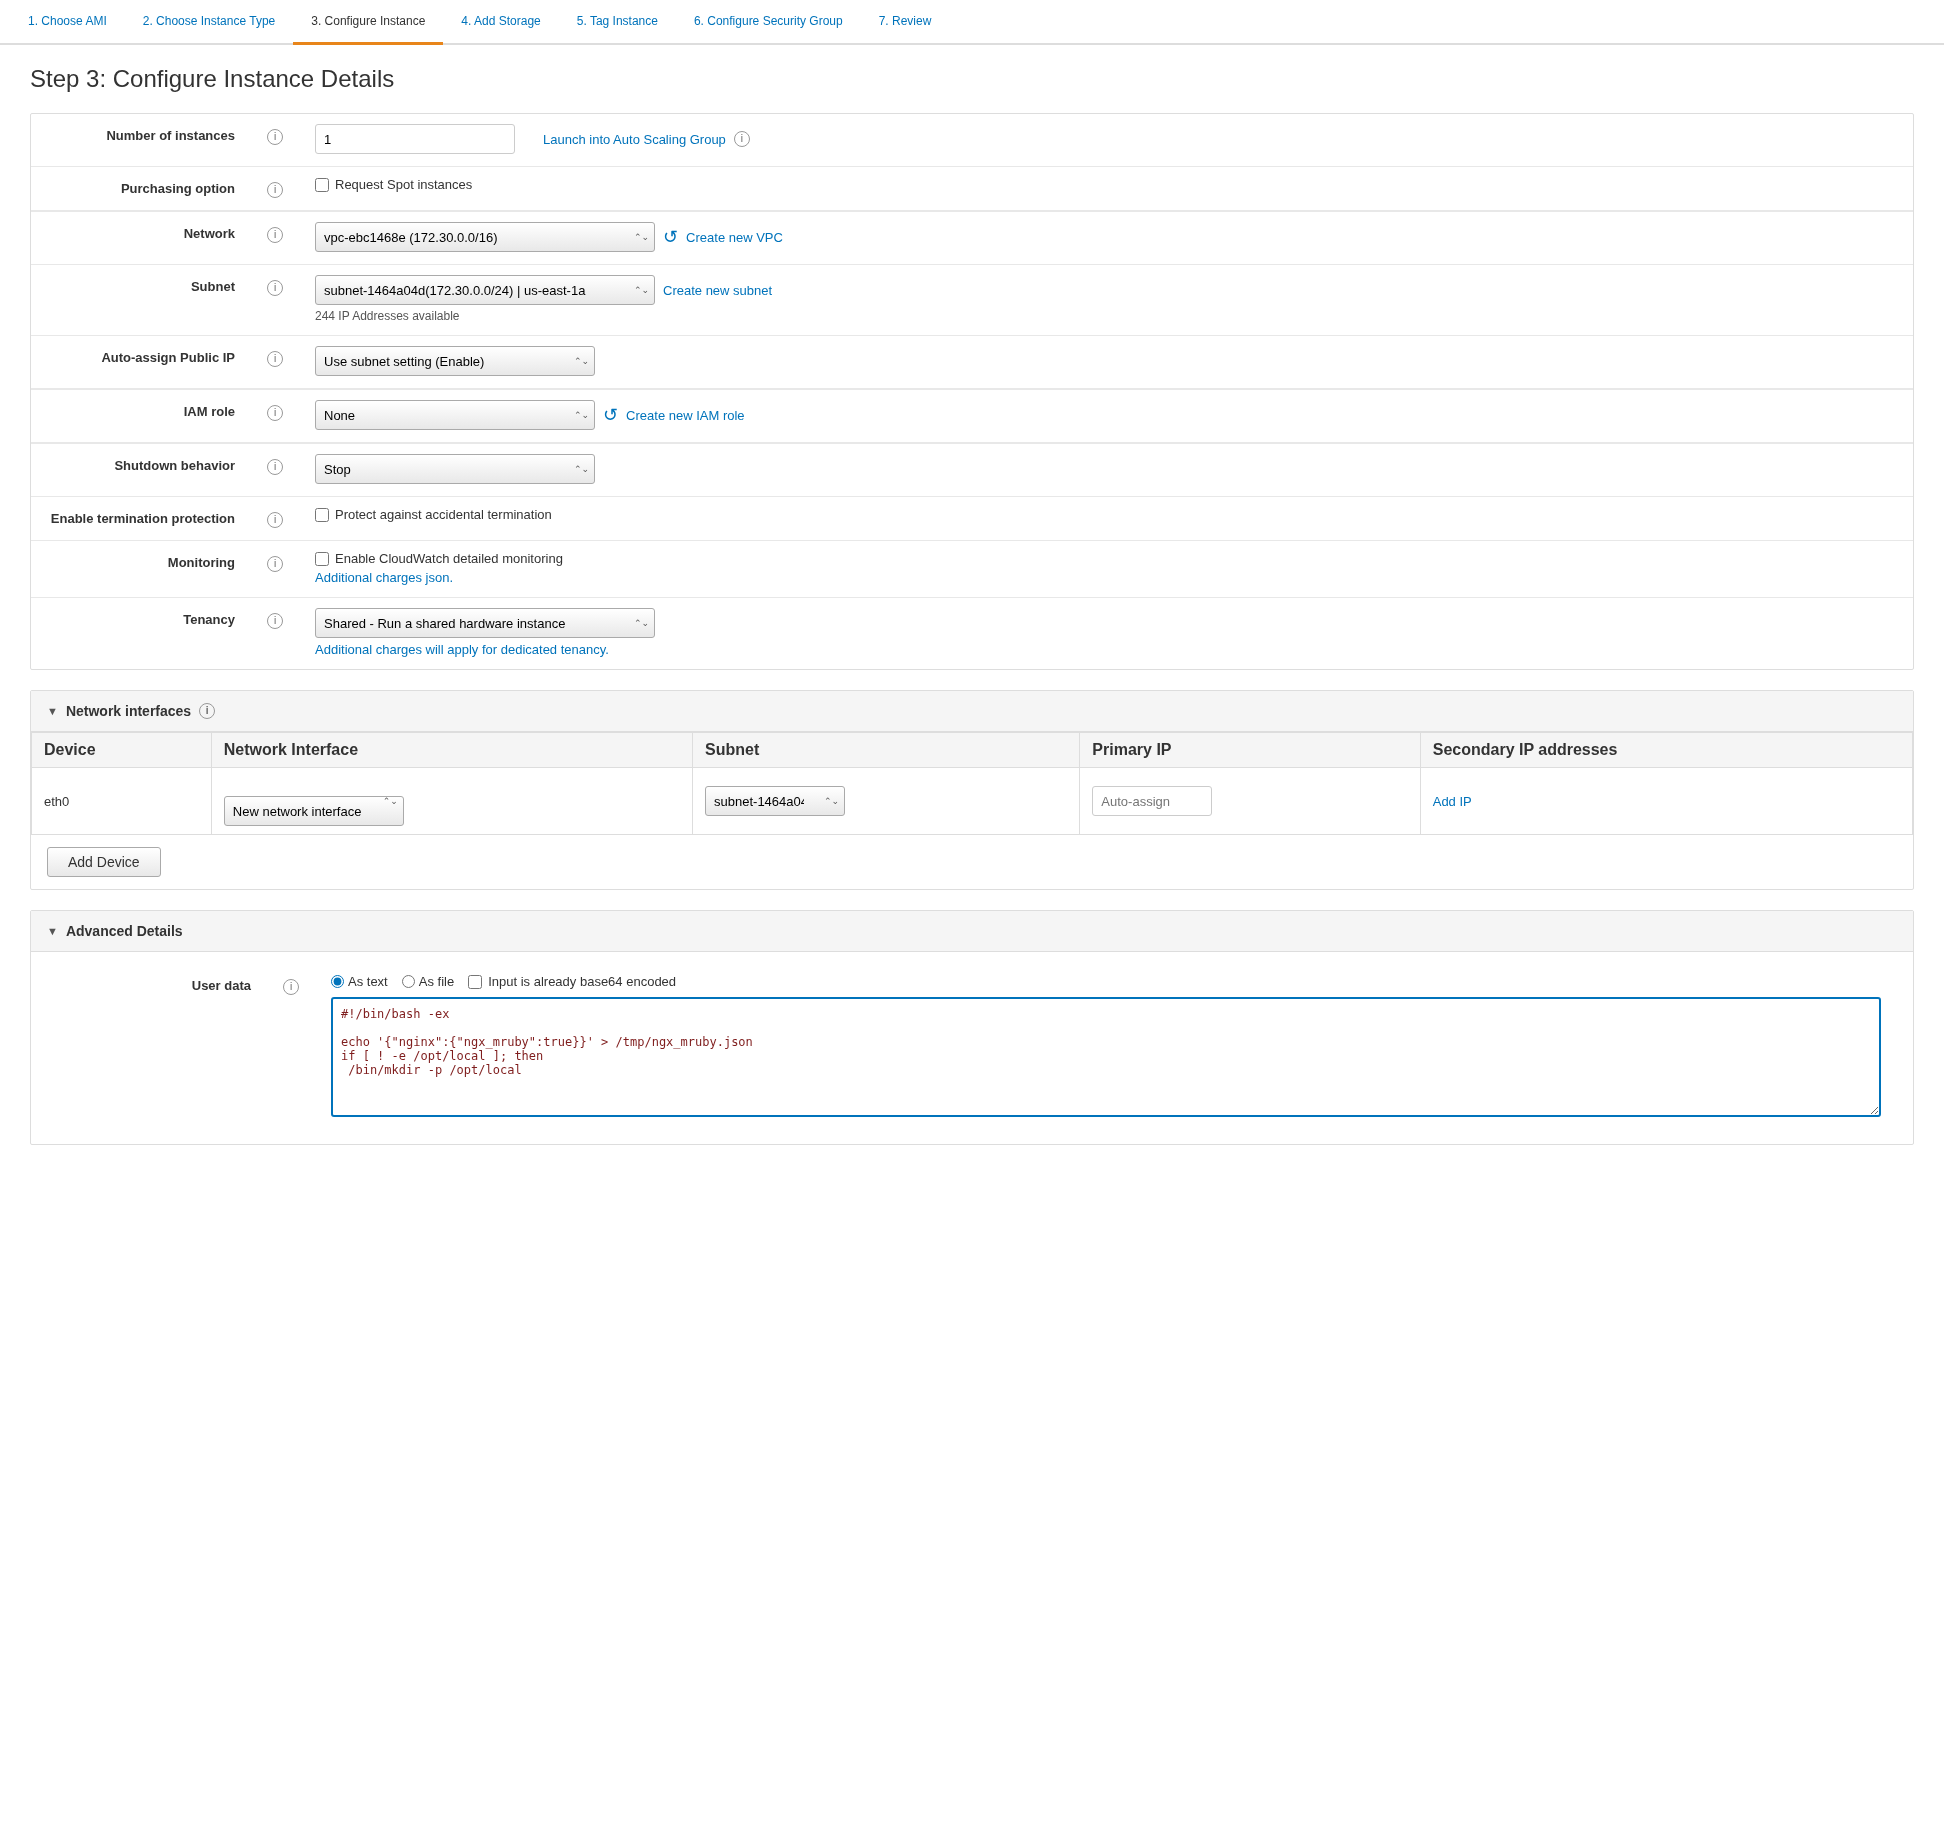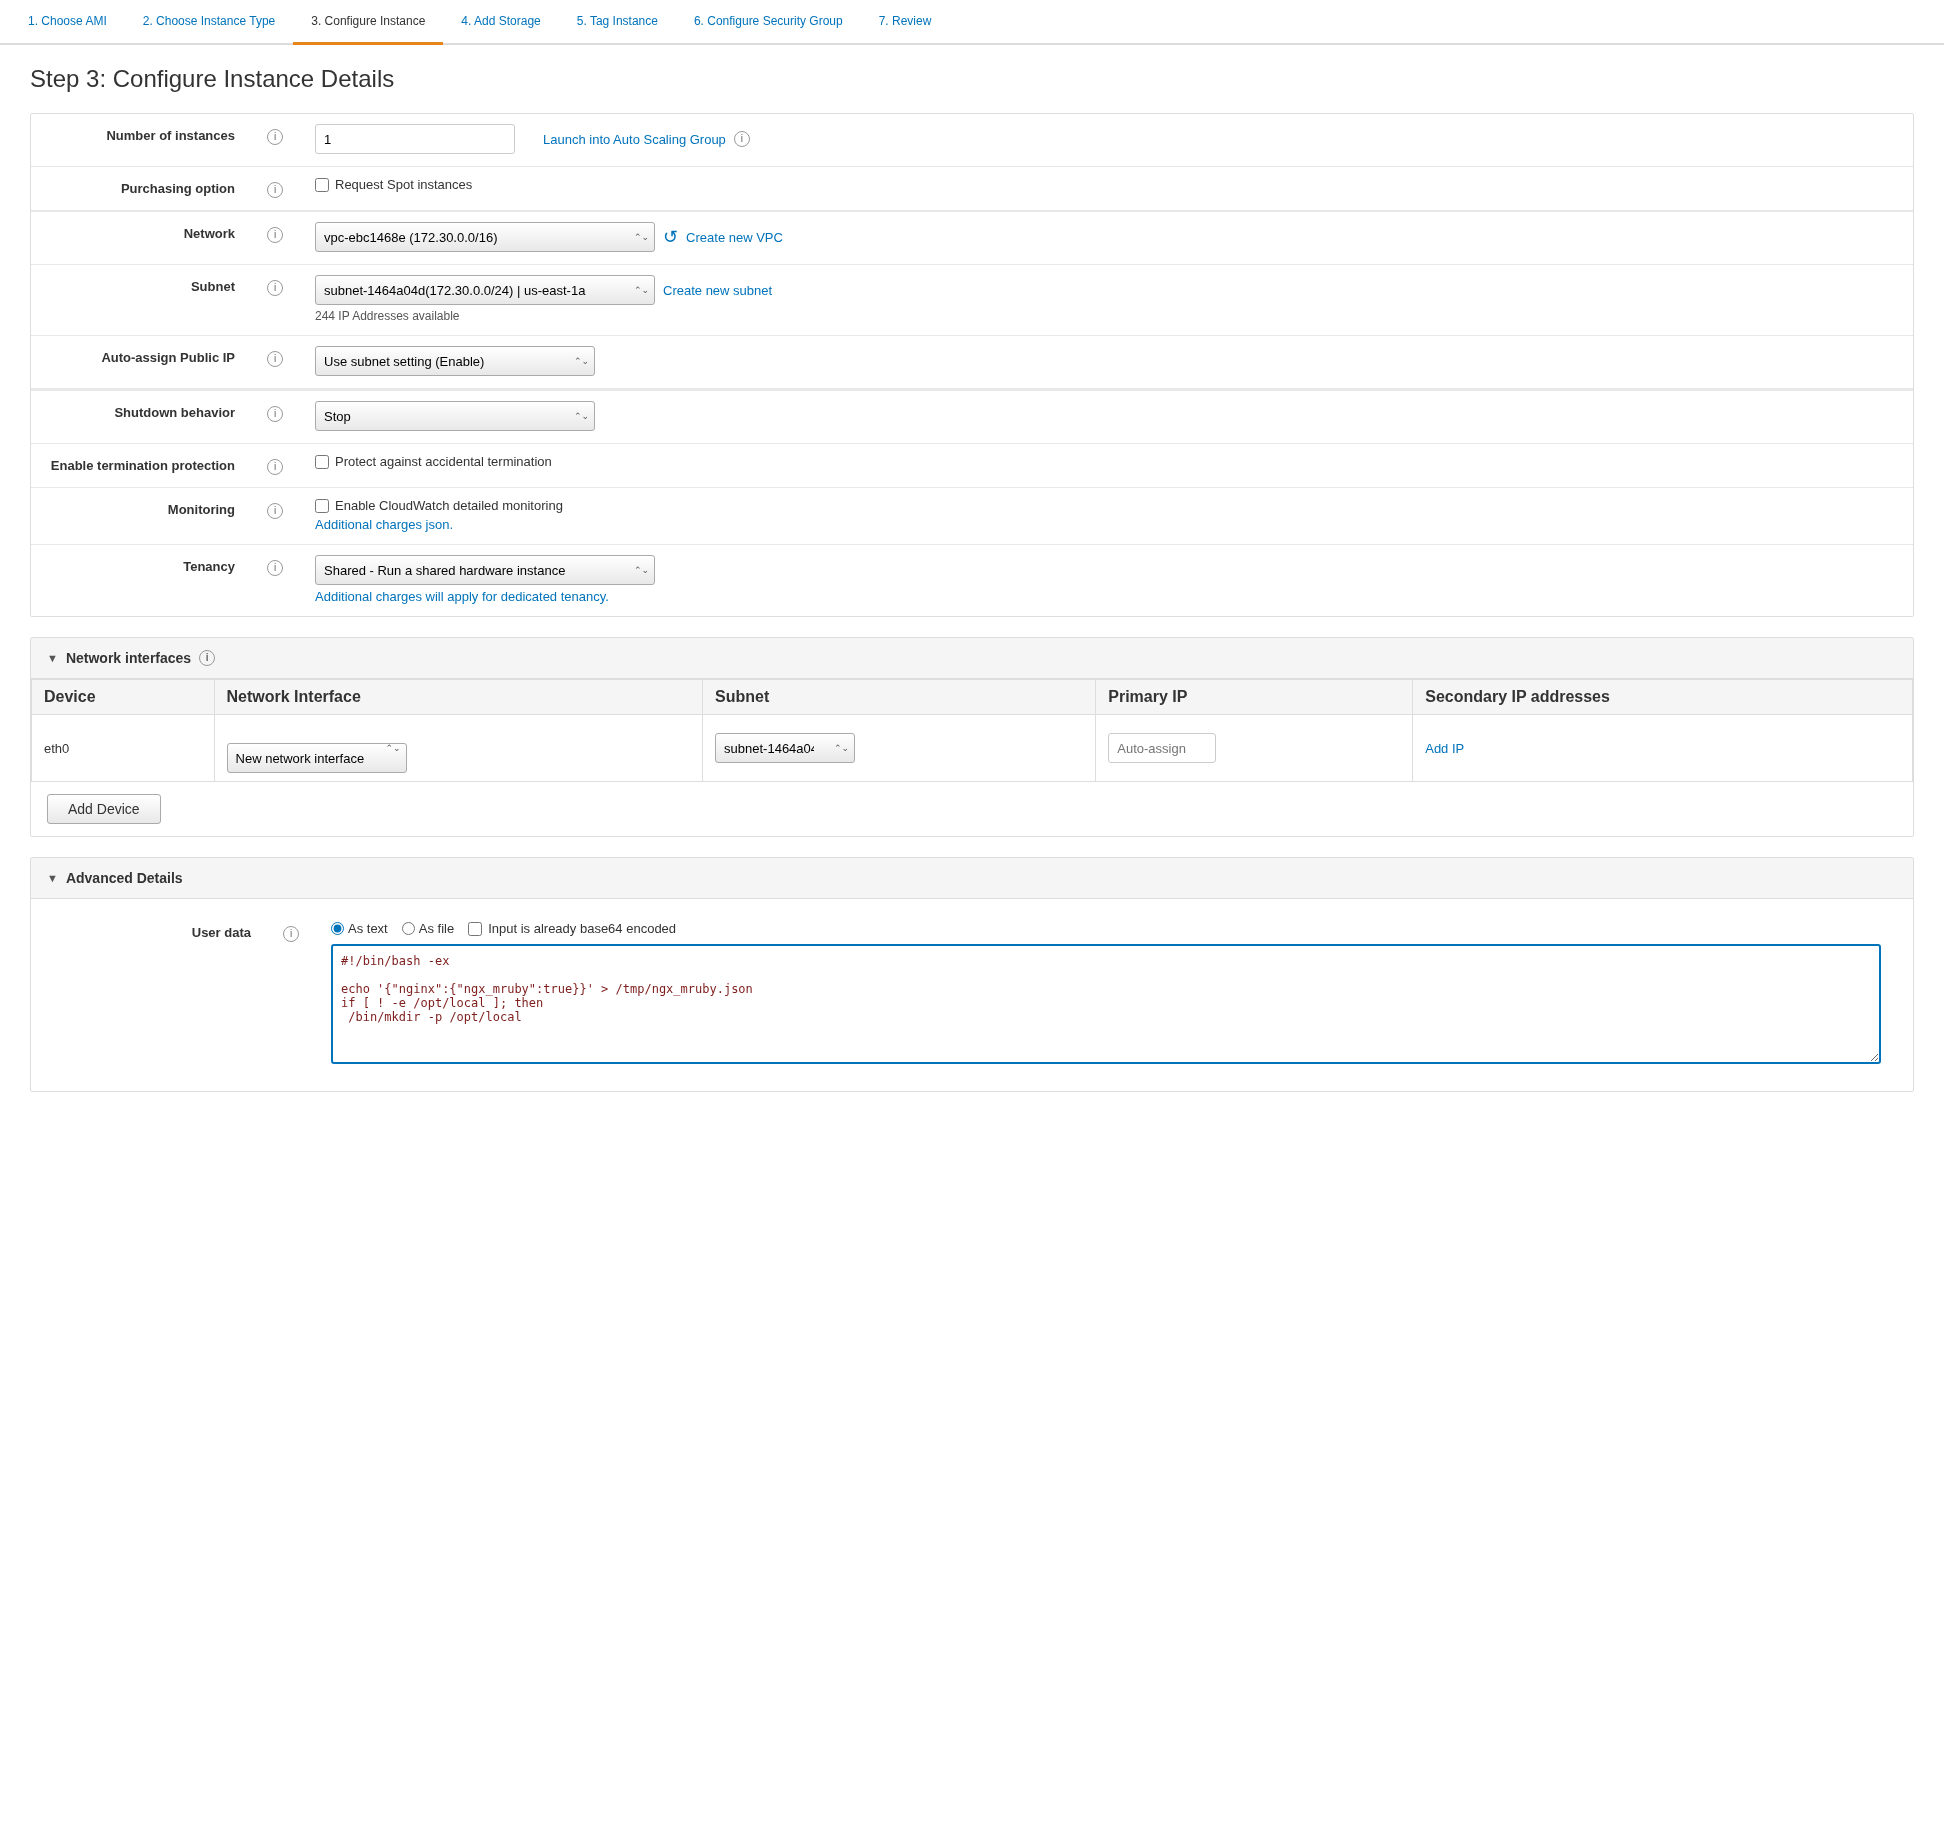--- a/index.html
+++ b/index.html
@@ -71,21 +71,21 @@
     .adv-section { border: 1px solid #ddd; border-radius: 2px; }
     .adv-content { padding: 12px 16px; }
 
     
     .radio-group { display: flex; gap: 14px; align-items: flex-start; margin-bottom: 8px; }
     .radio-label { display: flex; align-items: center; gap: 4px; font-size: 13px; cursor: pointer; }
     input[type="radio"] { accent-color: #0073bb; }
 
     textarea { width: 100%; border: 2px solid #0073bb; border-radius: 3px; padding: 8px; font-family: monospace; font-size: 12px; resize: vertical; min-height: 120px; color: #7f1d1d; }
 
-    .auto-assign-input { width: 108px; border: 1px solid #ccc; border-radius: 3px; padding: 5px 8px; font-size: 13px; height: 30px; color: #999; }
+    .auto-assign-input { width: 120px; border: 1px solid #ccc; border-radius: 3px; padding: 5px 8px; font-size: 13px; height: 30px; color: #999; }
 
     .divider-row td { padding: 0; height: 1px; background: #e8e8e8; }
 
     .inline-flex { display: flex; align-items: center; gap: 8px; flex-wrap: wrap; }
   </style>
 </head>
 <body>
 
 <div class="nav-tabs">
   <div class="nav-tab">1. Choose AMI</div>
@@ -182,20 +182,37 @@
               <option>Use subnet setting (Enable)</option>
             </select>
           </div>
         </td>
       </tr>
 
       <tr class="divider-row">
             <td colspan="3"></td>
           </tr>
 
+      <tr>
+        <td class="label-cell">IAM role</td>
+        <td class="info-cell">
+          <span class="info-icon">i</span>
+        </td>
+        <td class="control-cell">
+          <div class="inline-flex">
+            <div class="select-container">
+              <select class="select-medium">
+                <option>None</option>
+              </select>
+            </div>
+            <span class="link-refresh">↺</span>
+            <span class="link">Create new IAM role</span>
+          </div>
+        </td>
+      </tr>
 
       <tr class="divider-row">
             <td colspan="3"></td>
           </tr>
 
       <tr>
         <td class="label-cell">Shutdown behavior</td>
         <td class="info-cell">
           <span class="info-icon">i</span>
         </td>

